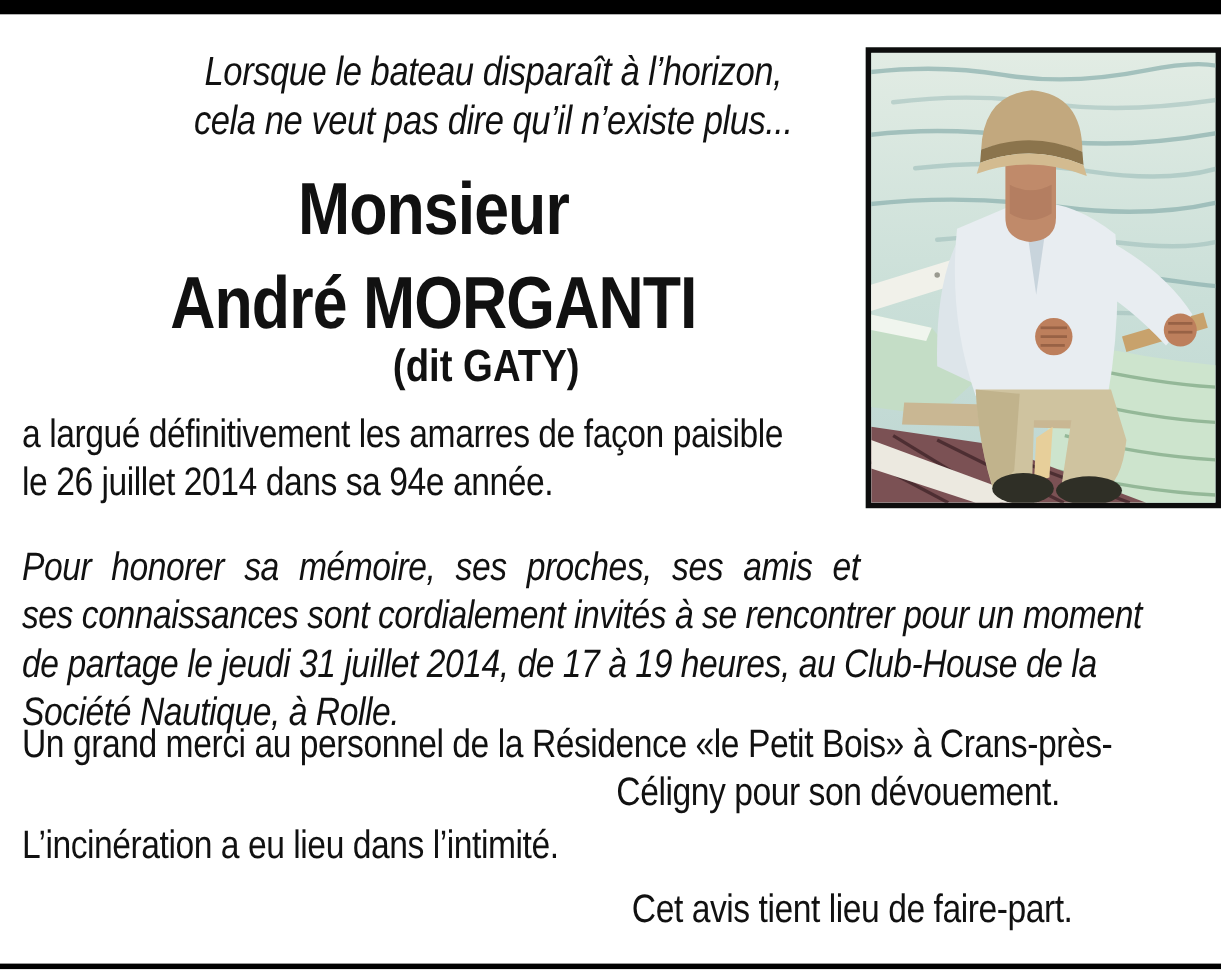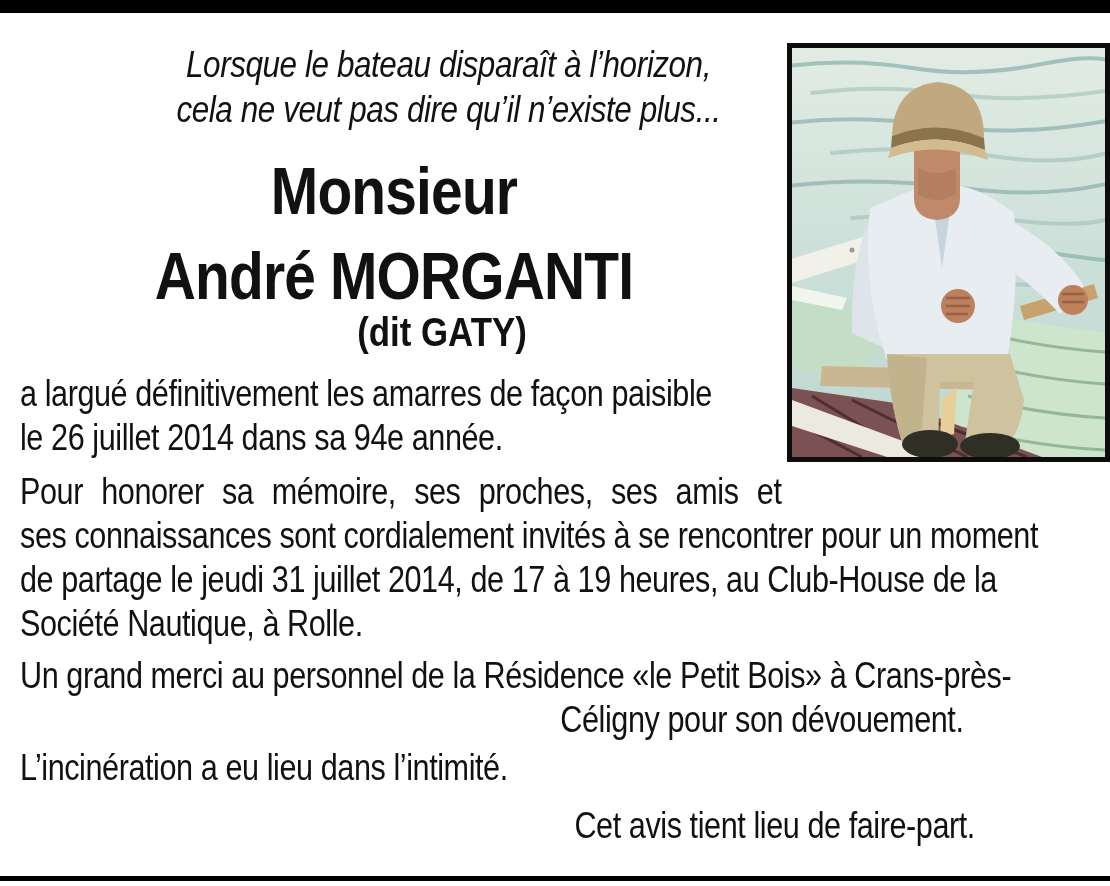--- a/index.html
+++ b/index.html
@@ -27,21 +27,21 @@
     position:absolute;top:148px;left:0;width:788px;
     text-align:center;font-weight:bold;
   }
   .title-line{font-size:67px;line-height:85px;letter-spacing:-1px;}
   .subtitle{
     position:absolute;top:308px;left:0;width:788px;
     text-align:center;font-weight:bold;font-size:41px;line-height:48px;padding-left:48px;
   }
   .para{position:absolute;left:0;font-size:36px;line-height:44px;letter-spacing:-0.5px;margin-left:20px;}
   .p1{top:372px;width:788px;}
-  .p2{top:470px;width:964px;}
+  .p2{top:493px;width:964px;font-style:italic;}
   .p3{top:654px;width:1110px;text-align:right;}
   .p4{top:746px;width:1080px;}
   .footer-line{
     position:absolute;top:804px;left:0;width:1054px;
     font-size:36px;line-height:44px;text-align:right;letter-spacing:-0.5px;
   }
   .ws-wide{word-spacing:12px;}
 
   .photo-frame{
     position:absolute;top:43px;left:787px;width:313px;height:409px;

